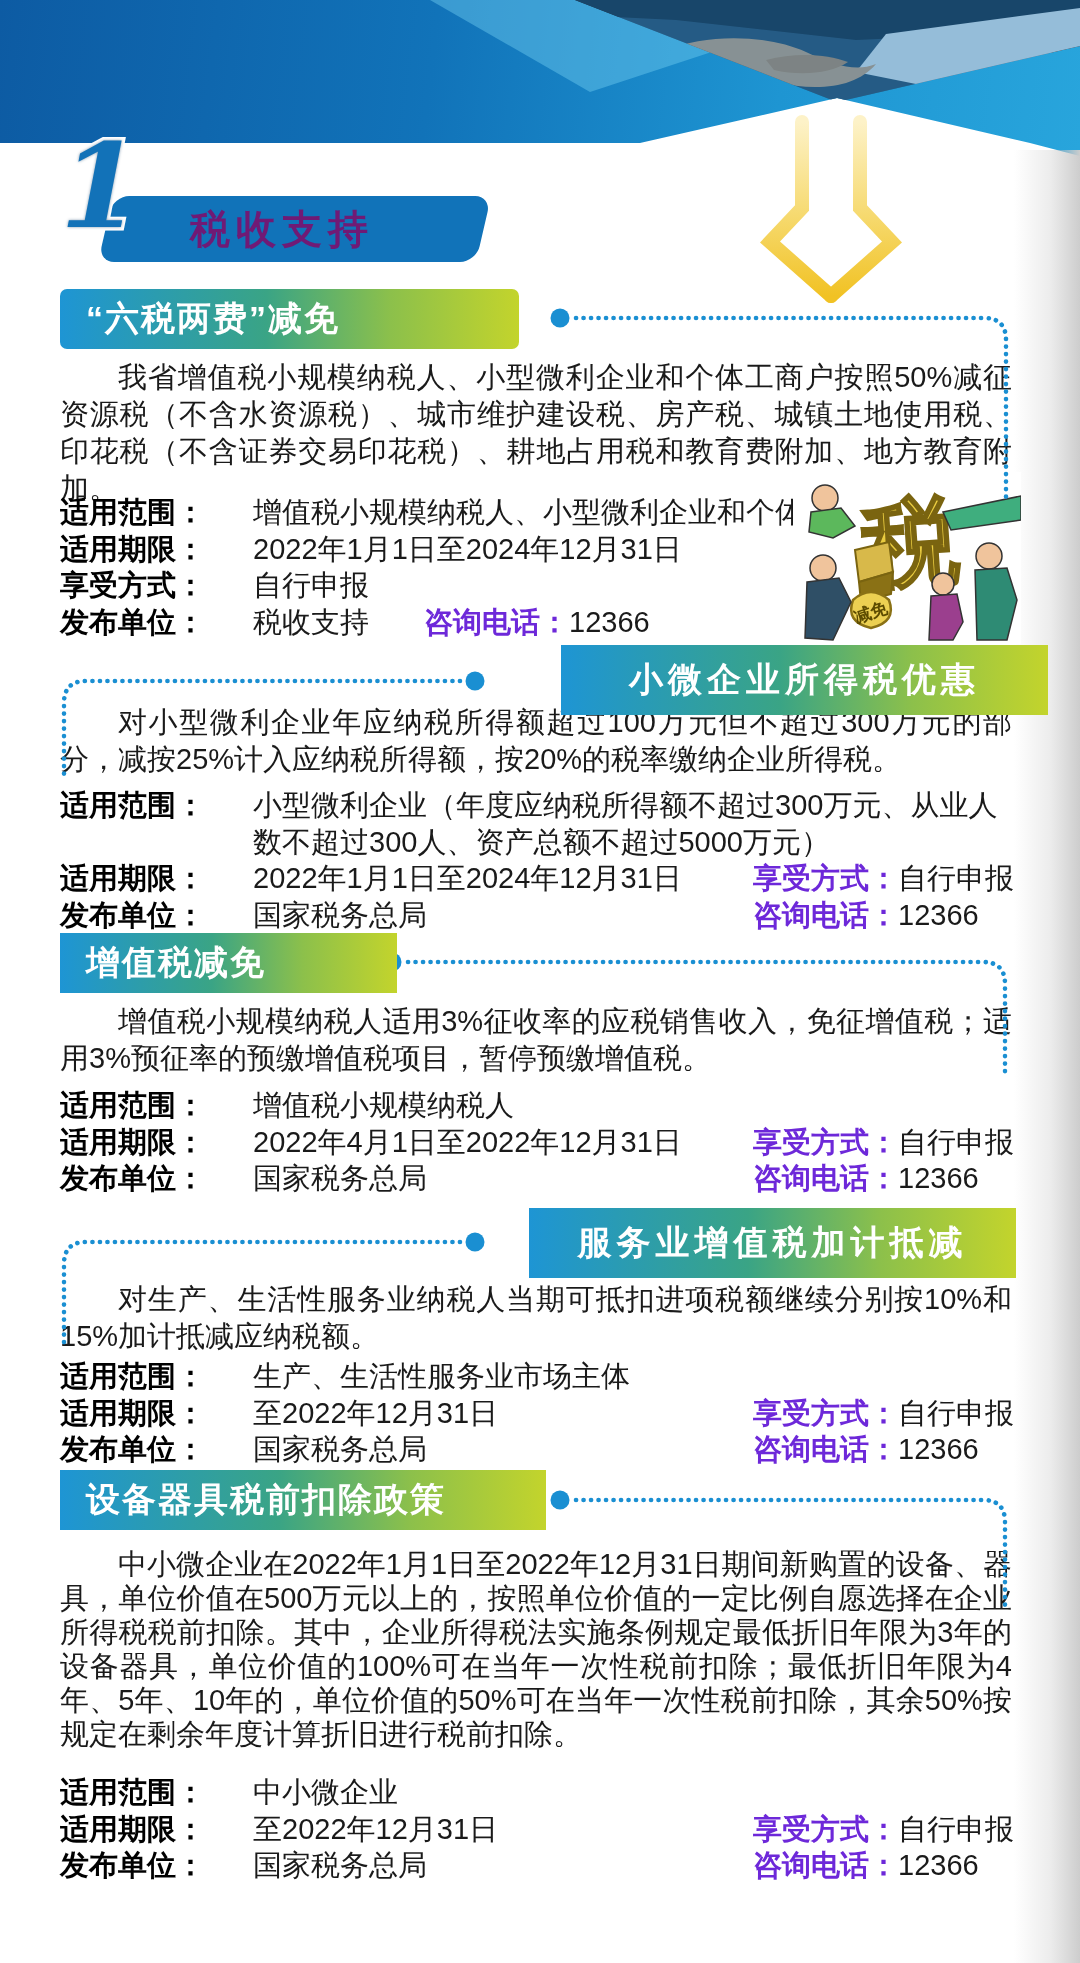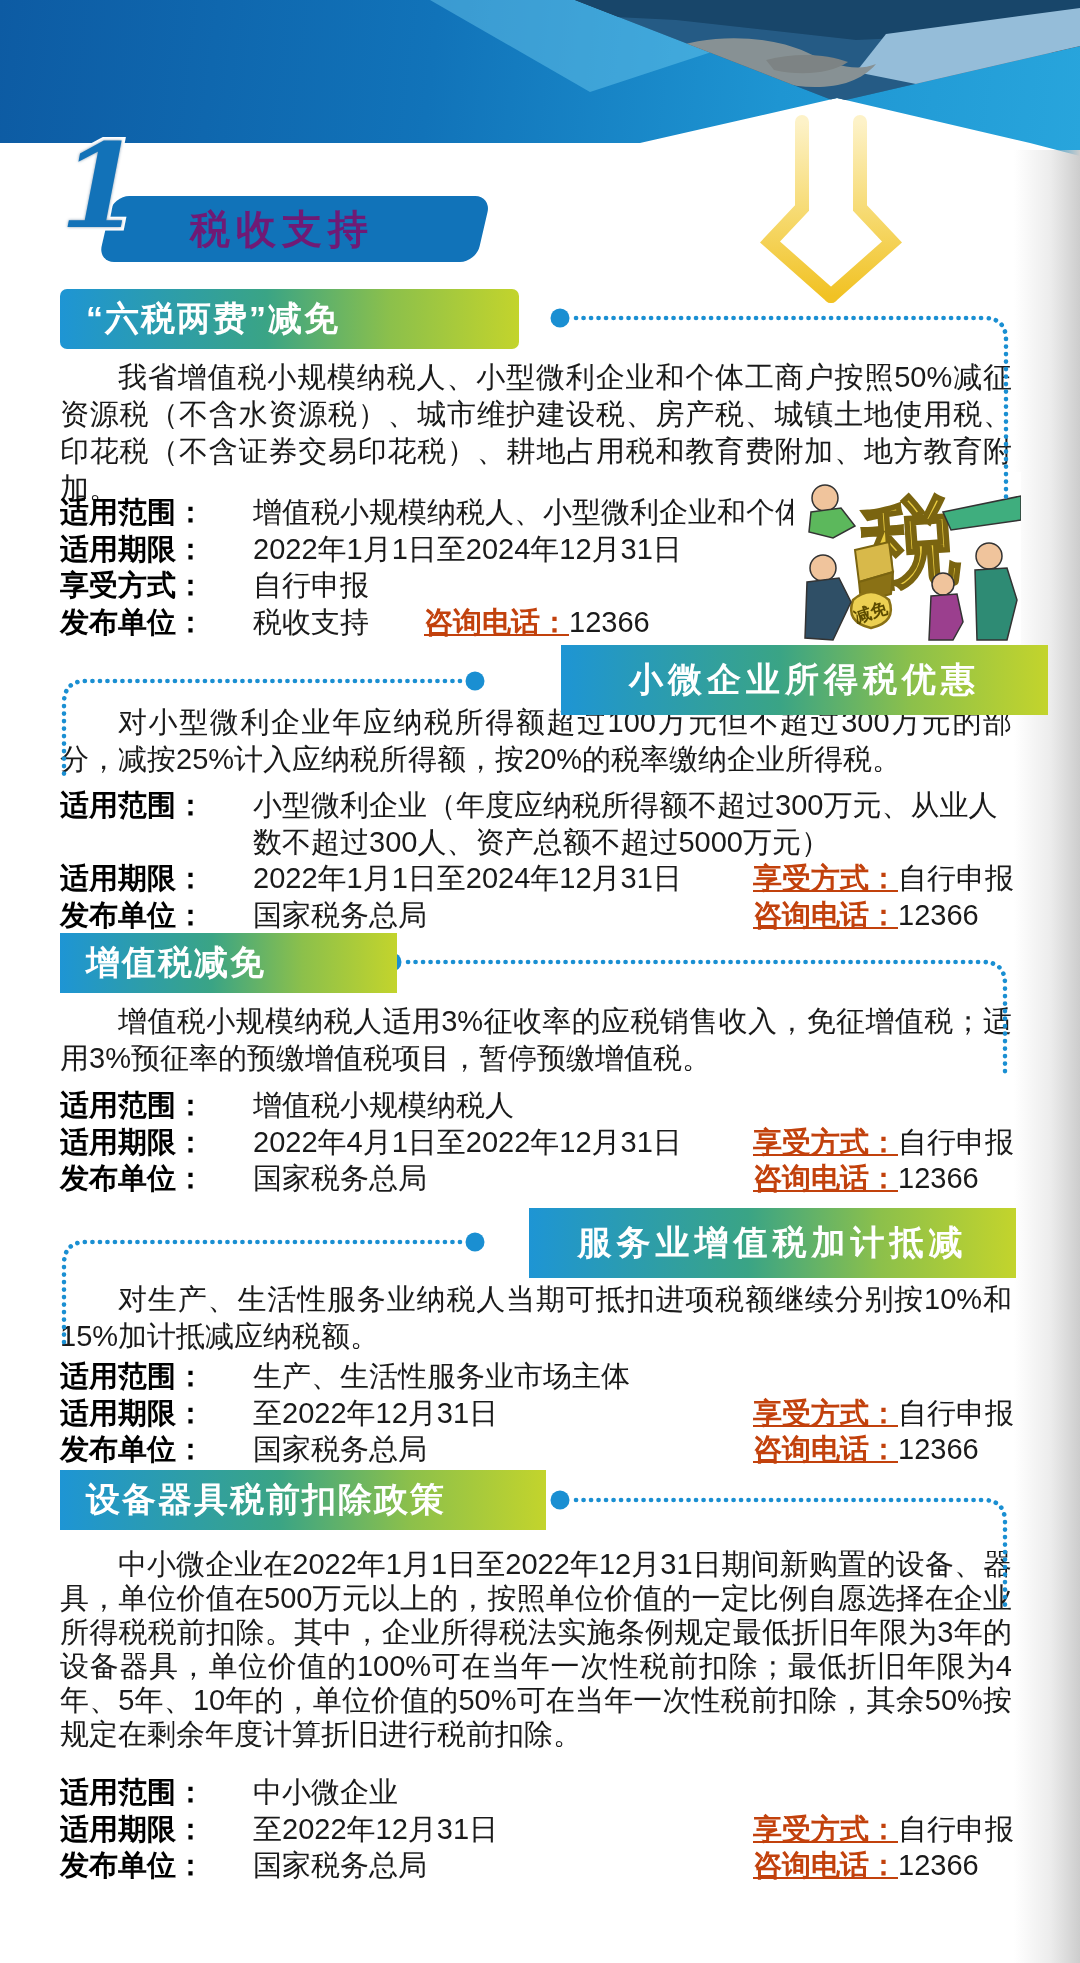--- a/index.html
+++ b/index.html
@@ -66,21 +66,21 @@
   .body-par{
     position:absolute;left:60px;width:952px;margin:0;
     font-size:29px;line-height:37px;color:#1a1a1a;
     text-align:justify;text-indent:2em;
   }
   .rows{position:absolute;left:60px;width:955px;}
   .frow{position:relative;display:flex;align-items:flex-start;min-height:36.5px;line-height:36.5px;font-size:29px;color:#1a1a1a;gap:48px;}
   .frow .lab{font-weight:bold;color:#000;white-space:nowrap;}
   .frow .val{flex:1;}
   .frow .rcol{position:absolute;top:0;white-space:nowrap;}
-  .frow .rcol .lab{font-weight:bold;color:#c2410c;text-decoration:underline;}
+  .frow .rcol .lab{font-weight:bold;color:#6d28d9;}
   
   #connectors{position:absolute;left:0;top:0;width:1080px;height:1963px;pointer-events:none;z-index:3;}
   .dots{fill:none;stroke:#1a8fd2;stroke-width:4.6;stroke-dasharray:0.1 7.4;stroke-linecap:round;}
   
   #cartoon{position:absolute;left:793px;top:472px;z-index:2;}
 </style>
 </head>
 <body>
 
 <div id="page">

